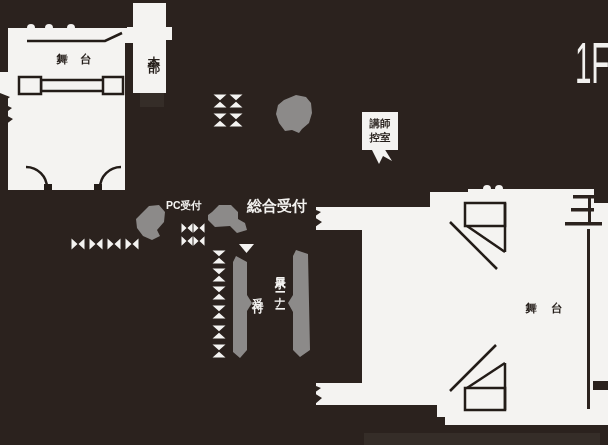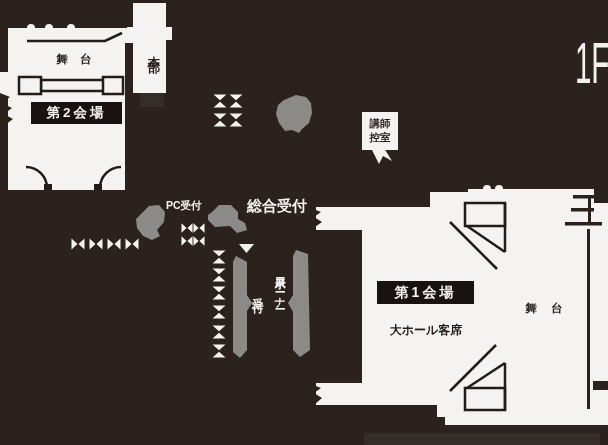--- a/index.html
+++ b/index.html
@@ -172,44 +172,37 @@
       <rect x="571" y="208" width="23" height="3.5" fill="#2b221e"></rect>
       <rect x="565" y="222" width="37" height="3.5" fill="#2b221e"></rect>
       <rect x="588" y="198" width="3" height="26" fill="#2b221e"></rect>
       <rect x="587" y="229" width="3" height="180" fill="#2b221e"></rect>
       <rect x="593" y="381" width="15" height="9" fill="#2b221e"></rect>
     </g>
   </svg>
 
   <div class="lb ctr" style="left:28px;top:53px;width:92px;font-size:11.5px;letter-spacing:12px;padding-left:12px;box-sizing:border-box;">舞台</div>
 
-  <div class="signbox" style="left:31px;top:102px;width:91px;height:22px;font-size:13.5px;letter-spacing:3px;">
-    <span>第2会場</span>
-  </div>
 
 
   <div class="lb vert" style="left:139px;top:22px;width:22px;height:56px;font-size:12.5px;letter-spacing:4px;text-align:center;">本部</div>
 
 
   <div class="whitebox" style="left:362px;top:112px;width:36px;height:38px;font-size:10.5px;">
     <span>講師</span>
     <span>控室</span>
   </div>
 
   <div class="lb light" style="left:166px;top:199px;font-size:10.5px;">PC受付</div>
 
   <div class="lb light" style="left:247px;top:197px;font-size:15px;">総合受付</div>
 
   <div class="lb light vert" style="left:250px;top:288px;font-size:11.5px;letter-spacing:5px;">受付</div>
 
   <div class="lb light vert" style="left:273px;top:268px;font-size:11px;letter-spacing:2px;">展示コーナー</div>
 
-  <div class="signbox" style="left:377px;top:281px;width:97px;height:23px;font-size:14px;letter-spacing:3px;">
-    <span>第1会場</span>
-  </div>
-
-  <div class="lb ctr" style="left:376px;top:323px;width:100px;font-size:12px;">大ホール客席</div>
+
 
   <div class="lb ctr" style="left:510px;top:302px;width:68px;font-size:11.5px;letter-spacing:14px;padding-left:14px;box-sizing:border-box;">舞台</div>
 
   <div class="floor1f">1F</div>
 
 </div>
 
 </body></html>

